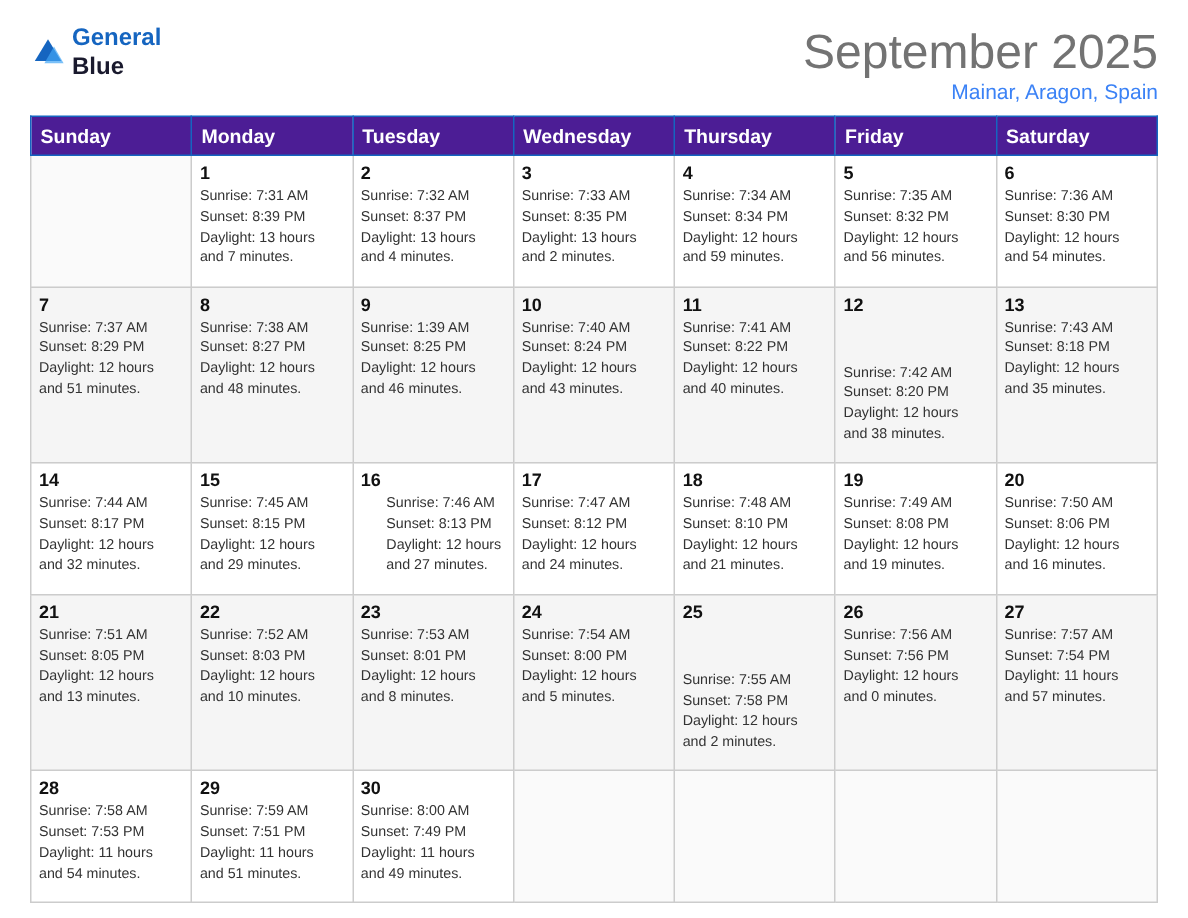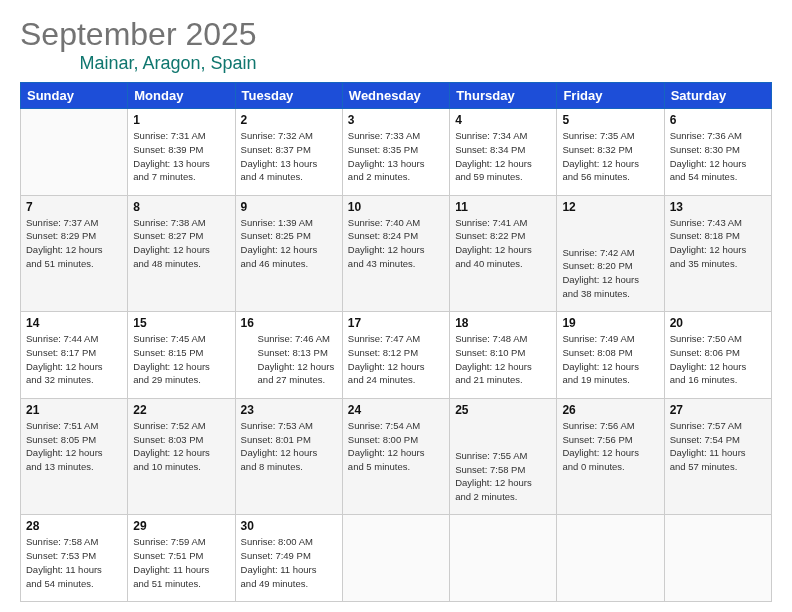--- a/index.html
+++ b/index.html
@@ -43,32 +43,32 @@
     }
     .title-block {
       text-align: right;
     }
     .month-title {
       font-size: 32px;
       color: #737373;
       font-weight: normal;
     }
     .location {
-      font-size: 18px;
-      color: #0f766e;
+      font-size: 14px;
+      color: #3b82f6;
     }
     .calendar {
       flex: 1;
       border: 1px solid #ccc;
       border-collapse: collapse;
       width: 100%;
       table-layout: fixed;
     }
     .calendar th {
-      background: #1d4ed8;
+      background: #4c1d95;
       color: #fff;
       text-align: left;
       padding: 5px 6px;
       font-size: 13px;
       border: 1px solid #1565c0;
     }
     .calendar td {
       border: 1px solid #ccc;
       vertical-align: top;
       padding: 4px 5px;
@@ -92,20 +92,30 @@
     }
     .row-shaded td {
       background: #f5f5f5;
     }
   </style>
 </head>
 <body>
 
 <div class="page">
   <div class="header">
+    <div class="logo">
+      <svg class="logo-icon" viewBox="0 0 30 30">
+        <polygon points="15,4 26,22 4,22" fill="#1565c0"></polygon>
+        <polygon points="20,10 28,24 12,24" fill="#42a5f5" opacity="0.7"></polygon>
+      </svg>
+      <div class="logo-text">
+        <div><span>General</span></div>
+        <div>Blue</div>
+      </div>
+    </div>
     <div class="title-block">
       <div class="month-title">September 2025</div>
       <div class="location">Mainar, Aragon, Spain</div>
     </div>
   </div>
 
   <table class="calendar">
     <thead>
       <tr>
         <th>Sunday</th>

